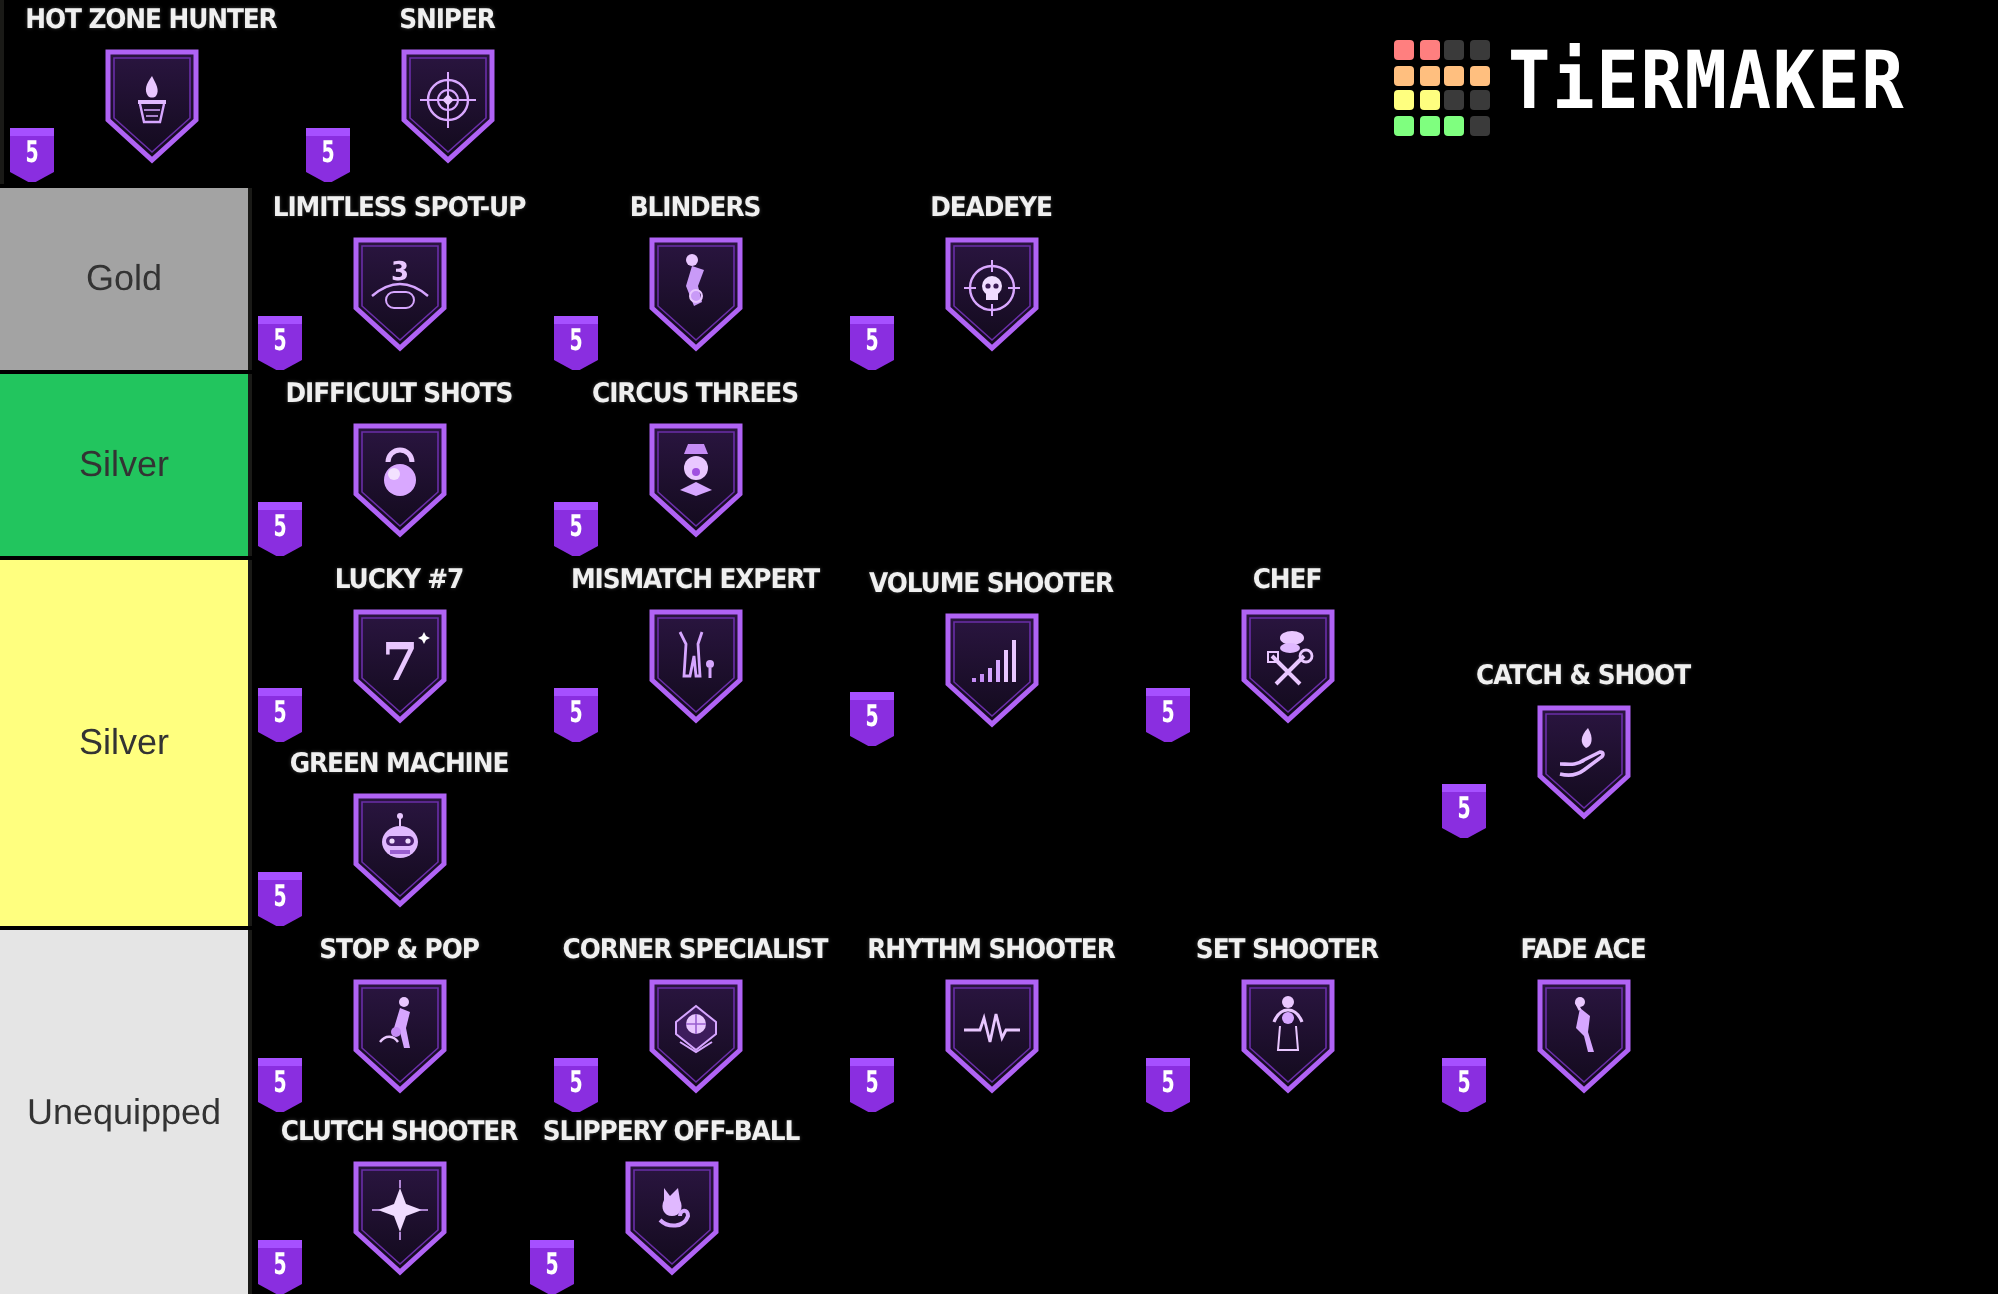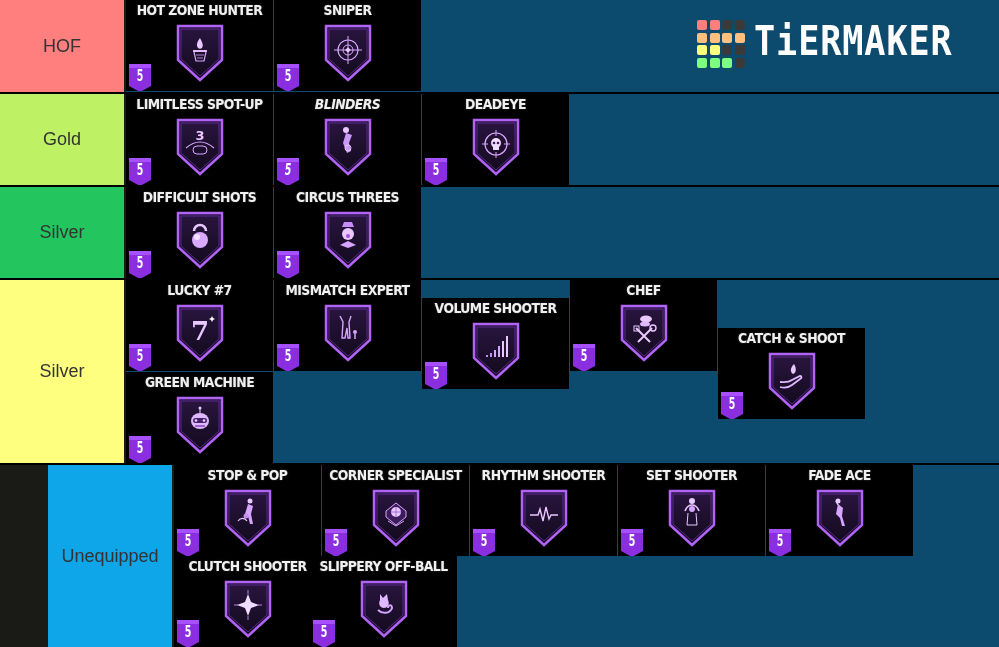--- a/index.html
+++ b/index.html
@@ -4,21 +4,21 @@
 <style>
   * { box-sizing: border-box; margin: 0; padding: 0; }
   html, body { width: 999px; height: 647px; background: #1a1a17; overflow: hidden; }
   body { font-family: "Liberation Sans", sans-serif; position: relative; }
   .board { position: absolute; left: 0; top: 0; width: 999px; height: 647px; background: #000; }
   .tier { position: absolute; left: 0; width: 999px; display: flex; background: #1a1a17; }
   .tier-label {
     width: 124px; flex: 0 0 124px; display: flex; align-items: center; justify-content: center;
     font-size: 18px; color: #333; text-align: center;
   }
-  .tier-items { position: relative; flex: 1; margin-left: 2px; background: #0c4a6e; }
+  .tier-items { position: relative; flex: 1; margin-left: 2px; background: #000000; }
   .item {
     position: absolute; width: 147px; height: 91px; background: #000;
     overflow: hidden;
   }
   .item-name {
     position: absolute; top: 2px; left: 0; right: 0; text-align: center;
     color: #f0f0f0; font-family: "DejaVu Sans", sans-serif; font-weight: bold;
     font-size: 13.5px; letter-spacing: -0.6px; white-space: nowrap;
     text-shadow: 0 0 2px rgba(255,255,255,0.25);
     transform: scaleX(0.92);
@@ -38,21 +38,20 @@
     font-weight: bold; font-size: 40px; letter-spacing: 1px; transform: scaleX(0.88); transform-origin: left;
   }
   .sep { position: absolute; left: 0; width: 999px; height: 2px; background: #000; }
 </style>
 </head>
 <body>
 
 <div class="board">
 
   <div class="tier" style="top:0;height:92px;">
-    <div class="tier-label" style="background:#ff7f7f;">HOF</div>
     <div class="tier-items">
       <div class="item" style="left:0;top:0;">
           <div class="item-name">HOT ZONE HUNTER</div>
           <svg class="shield" viewBox="0 0 48 58">
             <defs>
               <linearGradient id="g0_0" x1="0" y1="0" x2="0" y2="1">
                 <stop offset="0" stop-color="#2a1540"></stop>
                 <stop offset="1" stop-color="#120a1c"></stop>
               </linearGradient>
             </defs>
@@ -93,21 +92,21 @@
           </svg>
           <div class="level-tag" style="pointer-events:none;">
             <span>5</span>
           </div>
         </div>
     </div>
   </div>
   <div class="sep" style="top:92px;"></div>
 
   <div class="tier" style="top:94px;height:91px;">
-    <div class="tier-label" style="background:#bef264;">Gold</div>
+    <div class="tier-label" style="background:#a3a3a3;">Gold</div>
     <div class="tier-items">
       <div class="item" style="left:0;top:0;">
           <div class="item-name">LIMITLESS SPOT-UP</div>
           <svg class="shield" viewBox="0 0 48 58">
             <defs>
               <linearGradient id="g1_0" x1="0" y1="0" x2="0" y2="1">
                 <stop offset="0" stop-color="#2a1540"></stop>
                 <stop offset="1" stop-color="#120a1c"></stop>
               </linearGradient>
             </defs>
@@ -118,21 +117,21 @@
             <rect x="17" y="28" width="14" height="8" rx="4" stroke="#d6a6ff" fill="none"></rect>
           </svg>
           <svg class="level-tag" viewBox="0 0 22 28">
             <path d="M0 0h22v22l-11 6-11-6z" fill="#8a2ee0"></path>
             <path d="M0 0h22v4H0z" fill="#a650ff"></path>
           </svg>
           <div class="level-tag" style="pointer-events:none;">
             <span>5</span>
           </div>
         </div>
-      <div class="item" style="left:148px;top:0;font-style:italic;">
+      <div class="item" style="left:148px;top:0;">
           <div class="item-name">BLINDERS</div>
           <svg class="shield" viewBox="0 0 48 58">
             <defs>
               <linearGradient id="g1_1" x1="0" y1="0" x2="0" y2="1">
                 <stop offset="0" stop-color="#2a1540"></stop>
                 <stop offset="1" stop-color="#120a1c"></stop>
               </linearGradient>
             </defs>
             <path d="M2 2h44v34l-22 20-22-20z" fill="url(#g1_1)" stroke="#b063f5" stroke-width="2.5"></path>
             <path d="M5 5h38v30l-19 17-19-17z" fill="none" stroke="#6a2ea8" stroke-width="0.8"></path>
@@ -273,21 +272,21 @@
             <path d="M31 30v5" stroke="#d6a6ff" stroke-width="1.5"></path>
           </svg>
           <svg class="level-tag" viewBox="0 0 22 28">
             <path d="M0 0h22v22l-11 6-11-6z" fill="#8a2ee0"></path>
             <path d="M0 0h22v4H0z" fill="#a650ff"></path>
           </svg>
           <div class="level-tag" style="pointer-events:none;">
             <span>5</span>
           </div>
         </div>
-      <div class="item" style="left:296px;top:18px;">
+      <div class="item" style="left:296px;top:2px;">
           <div class="item-name">VOLUME SHOOTER</div>
           <svg class="shield" viewBox="0 0 48 58">
             <defs>
               <linearGradient id="g3_2" x1="0" y1="0" x2="0" y2="1">
                 <stop offset="0" stop-color="#2a1540"></stop>
                 <stop offset="1" stop-color="#120a1c"></stop>
               </linearGradient>
             </defs>
             <path d="M2 2h44v34l-22 20-22-20z" fill="url(#g3_2)" stroke="#b063f5" stroke-width="2.5"></path>
             <path d="M5 5h38v30l-19 17-19-17z" fill="none" stroke="#6a2ea8" stroke-width="0.8"></path>
@@ -378,21 +377,21 @@
           </svg>
           <div class="level-tag" style="pointer-events:none;">
             <span>5</span>
           </div>
         </div>
     </div>
   </div>
   <div class="sep" style="top:463px;"></div>
 
   <div class="tier" style="top:465px;height:182px;">
-    <div class="tier-label" style="background:#0ea5e9;margin-left:48px;">Unequipped</div>
+    <div class="tier-label" style="background:#e5e5e5;">Unequipped</div>
     <div class="tier-items">
       <div class="item" style="left:0;top:0;">
           <div class="item-name">STOP &amp; POP</div>
           <svg class="shield" viewBox="0 0 48 58">
             <defs>
               <linearGradient id="g4_0" x1="0" y1="0" x2="0" y2="1">
                 <stop offset="0" stop-color="#2a1540"></stop>
                 <stop offset="1" stop-color="#120a1c"></stop>
               </linearGradient>
             </defs>

